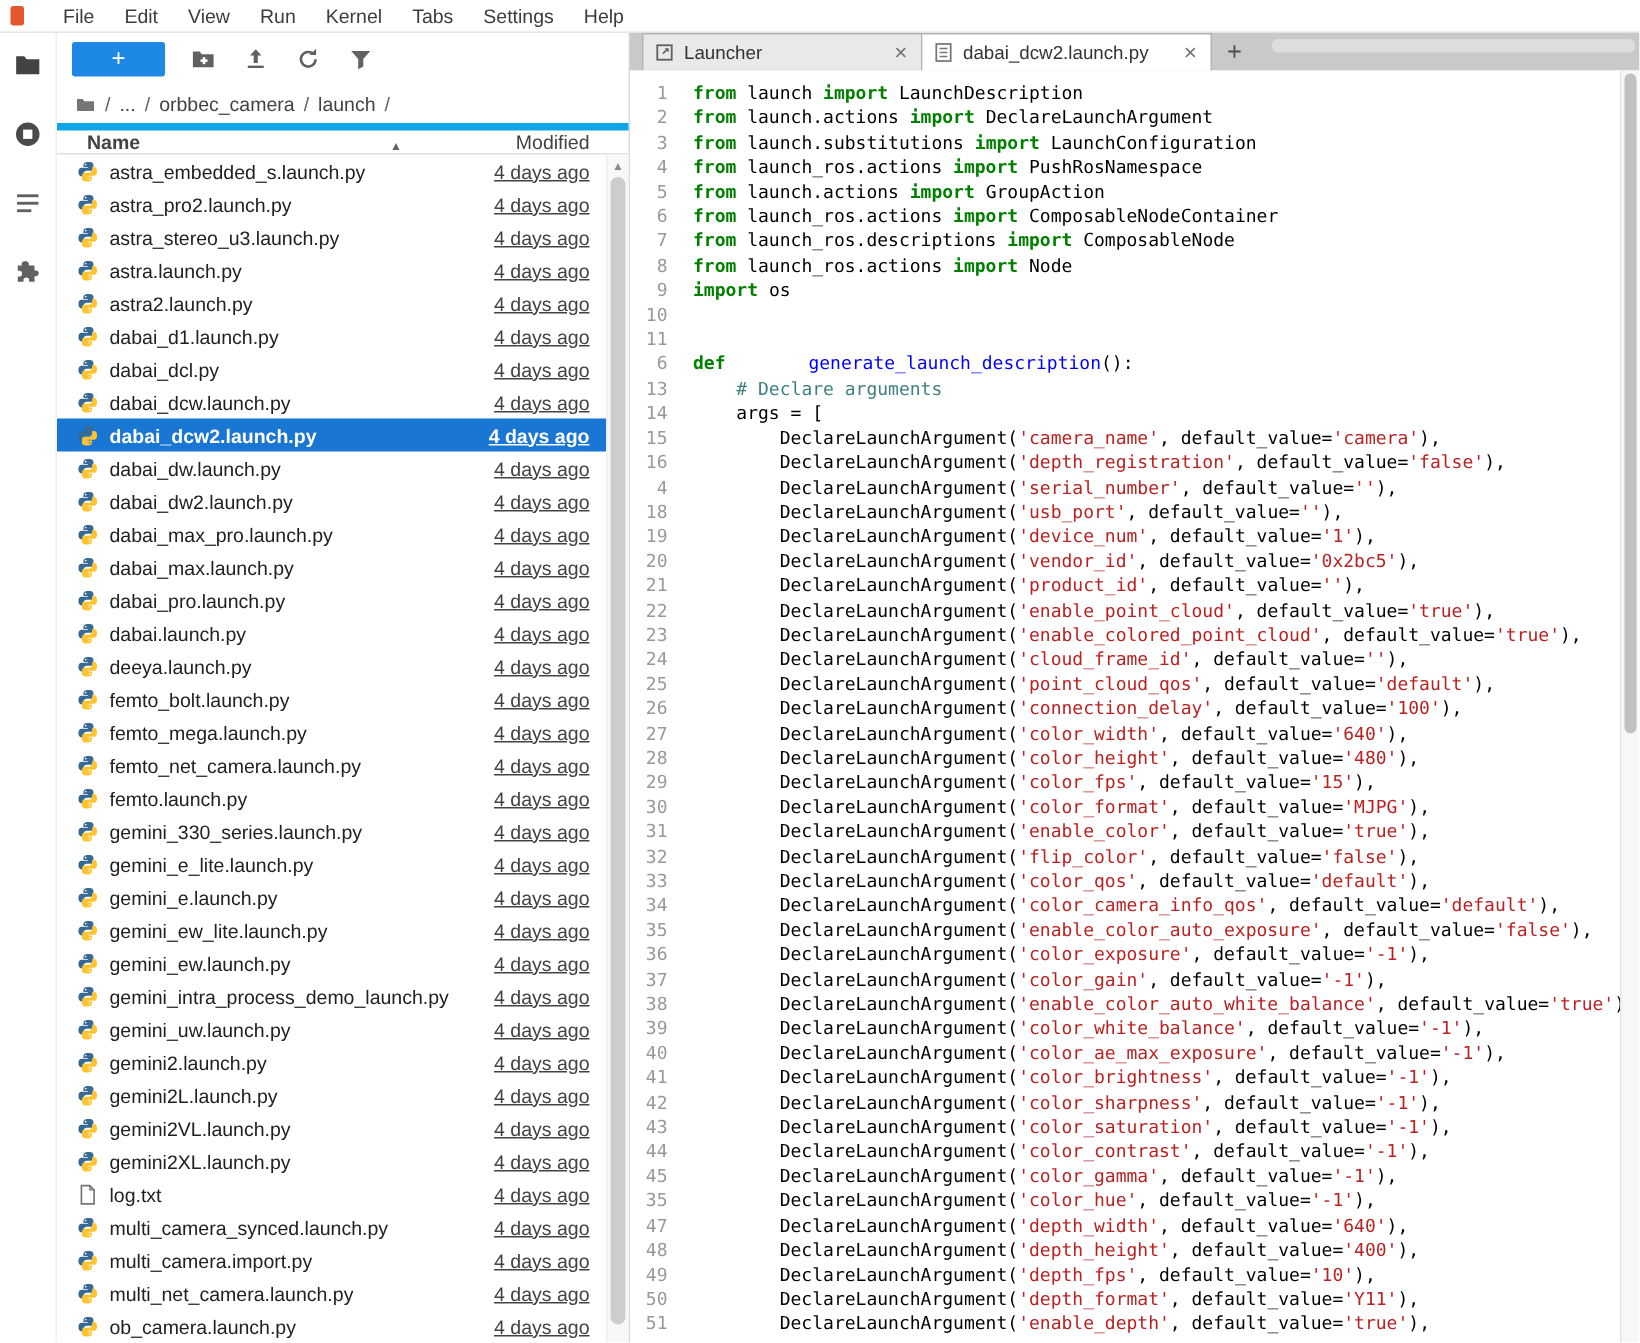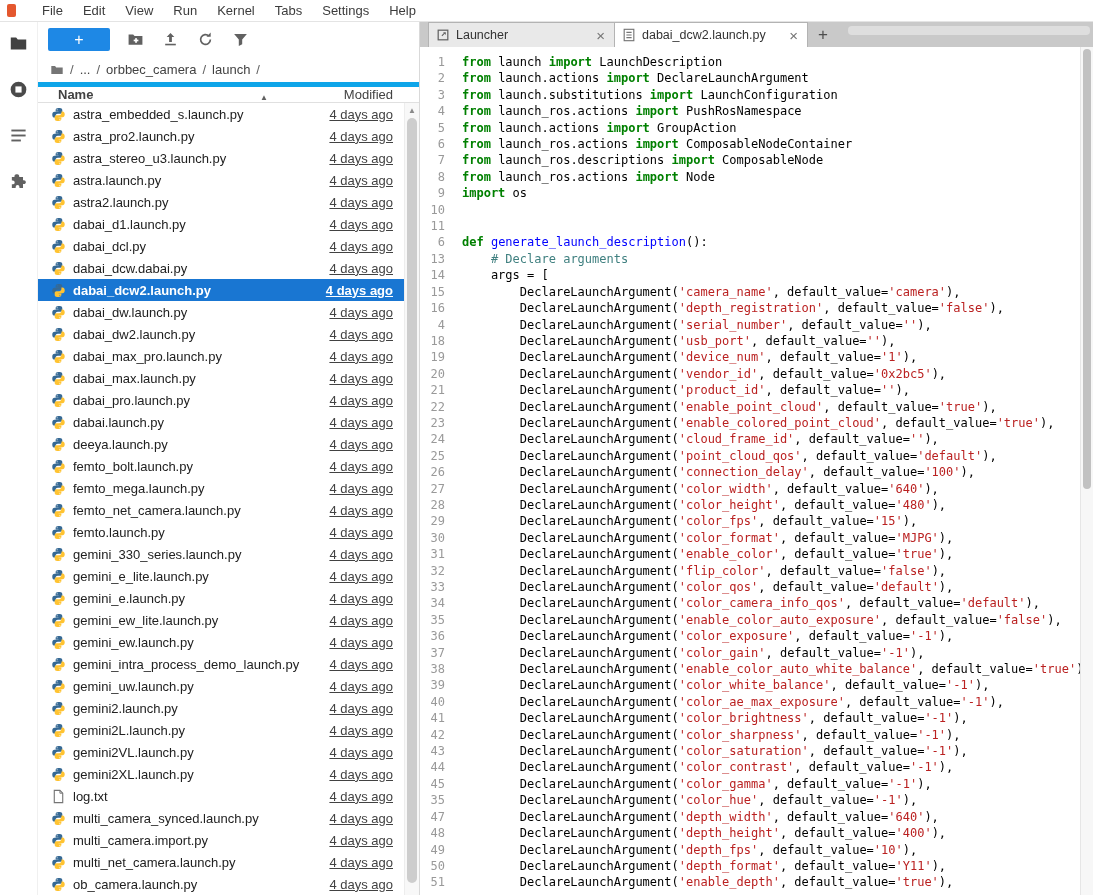--- a/index.html
+++ b/index.html
@@ -60,21 +60,21 @@
   .tabbar-scroll{position:absolute;left:428px;right:3px;top:4px;height:9px;background:#dedede;border-radius:4px;}
 
   .editor{position:absolute;top:25px;left:0;right:13px;bottom:0;display:flex;overflow:hidden;background:#fff;}
   .gutter{width:32px;flex:none;padding:7px 7px 0 0;text-align:right;color:#999;
     font:12px/16.4px "DejaVu Sans Mono","Liberation Mono",monospace;}
   .code{flex:1;padding:7px 0 0 10px;font:12px/16.4px "DejaVu Sans Mono","Liberation Mono",monospace;
     color:#000;white-space:pre;overflow:hidden;}
   .tok-kw{color:var(--kw,#008000);font-weight:bold;}
   .tok-str{color:var(--str,#ba2121);}
   .tok-cmt{color:var(--cmt,#408080);}
-  .tok-fn{color:var(--fn,#0000ff);}
+  .tok-fn{color:var(--fn,#0000ff);margin-left:48px;}
 
   .editor-scrollbar{position:absolute;top:25px;right:0;width:13px;bottom:0;background:#f7f7f7;border-left:1px solid #e6e6e6;}
   .editor-scrollbar .thumb{position:absolute;top:2px;left:2px;right:2px;height:440px;background:#c1c1c1;border-radius:6px;}
 </style>
 </head>
 <body>
 
 <div class="app">
 
   <div class="menubar">
@@ -242,21 +242,21 @@
           <span class="fname">dabai_dcl.py</span>
           <span class="fmod">4 days ago</span>
         </div>
         <div class="file-row">
           <span class="ficon">
             <svg width="15" height="15" viewBox="0 0 16 16">
               <path fill="#366994" d="M7.95 1.1c-1.9 0-3 .85-3 2.1v1.5h3.1v.45H3.6c-1.25 0-2.25 1.05-2.25 3.05 0 2.05 1 3.1 2.25 3.1h1.3V9.55c0-1.3 1.05-2.3 2.3-2.3h3.05c1.05 0 1.8-.8 1.8-1.85V3.2c0-1.25-1.15-2.1-2.5-2.1H7.95zM6.55 2.35c.35 0 .6.25.6.6s-.25.6-.6.6-.6-.25-.6-.6.25-.6.6-.6z"></path>
               <path fill="#ffc331" d="M8.05 14.9c1.9 0 3-.85 3-2.1v-1.5h-3.1v-.45h4.45c1.25 0 2.25-1.05 2.25-3.05 0-2.05-1-3.1-2.25-3.1h-1.3v1.75c0 1.3-1.05 2.3-2.3 2.3H5.75c-1.05 0-1.8.8-1.8 1.85v2.2c0 1.25 1.15 2.1 2.5 2.1h1.6zm1.4-1.25c-.35 0-.6-.25-.6-.6s.25-.6.6-.6.6.25.6.6-.25.6-.6.6z"></path>
             </svg>
           </span>
-          <span class="fname">dabai_dcw.dabai.py</span>
+          <span class="fname">dabai_dcw.launch.py</span>
           <span class="fmod">4 days ago</span>
         </div>
         <div class="file-row selected">
           <span class="ficon">
             <svg width="15" height="15" viewBox="0 0 16 16">
               <path fill="#366994" d="M7.95 1.1c-1.9 0-3 .85-3 2.1v1.5h3.1v.45H3.6c-1.25 0-2.25 1.05-2.25 3.05 0 2.05 1 3.1 2.25 3.1h1.3V9.55c0-1.3 1.05-2.3 2.3-2.3h3.05c1.05 0 1.8-.8 1.8-1.85V3.2c0-1.25-1.15-2.1-2.5-2.1H7.95zM6.55 2.35c.35 0 .6.25.6.6s-.25.6-.6.6-.6-.25-.6-.6.25-.6.6-.6z"></path>
               <path fill="#ffc331" d="M8.05 14.9c1.9 0 3-.85 3-2.1v-1.5h-3.1v-.45h4.45c1.25 0 2.25-1.05 2.25-3.05 0-2.05-1-3.1-2.25-3.1h-1.3v1.75c0 1.3-1.05 2.3-2.3 2.3H5.75c-1.05 0-1.8.8-1.8 1.85v2.2c0 1.25 1.15 2.1 2.5 2.1h1.6zm1.4-1.25c-.35 0-.6-.25-.6-.6s.25-.6.6-.6.6.25.6.6-.25.6-.6.6z"></path>
             </svg>
           </span>
           <span class="fname">dabai_dcw2.launch.py</span>

